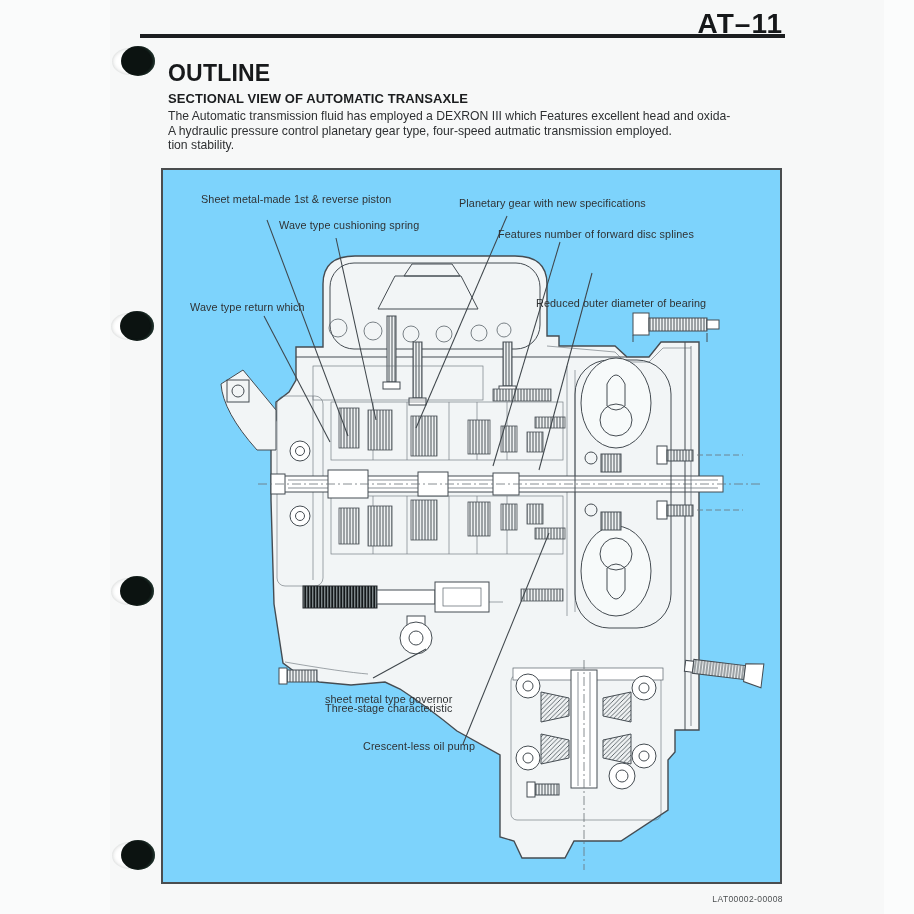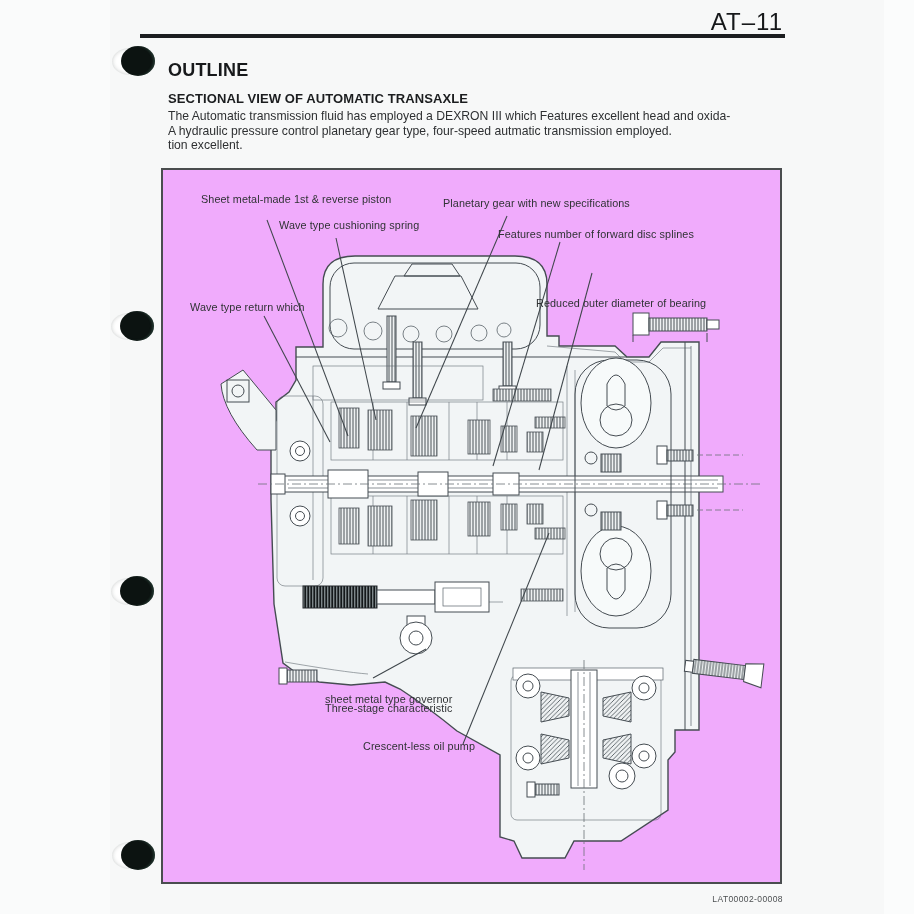--- a/index.html
+++ b/index.html
@@ -8,39 +8,39 @@
     background:#f7f8f8;
     font-family:"Liberation Sans","DejaVu Sans",sans-serif;
     color:#222;
   }
   .page-edge{position:absolute;left:0;top:0;width:110px;height:914px;background:#fafbfb;}
   .right-edge{position:absolute;right:0;top:0;width:30px;height:914px;background:#fbfcfc;}
 
   
   .page-code{
     position:absolute;top:8px;left:620px;width:163px;text-align:right;
-    font-size:24px;font-weight:400;letter-spacing:1px;color:#16181a;
+    font-size:28px;font-weight:700;letter-spacing:1px;color:#16181a;
   }
   .header-rule{position:absolute;left:140px;top:34px;width:645px;height:3.5px;background:#1c1e20;}
 
   
-  .title{position:absolute;left:168px;top:60px;font-size:18px;font-weight:800;letter-spacing:.2px;color:#17191b;}
+  .title{position:absolute;left:168px;top:60px;font-size:23px;font-weight:800;letter-spacing:.2px;color:#17191b;}
   .subtitle{position:absolute;left:168px;top:91px;font-size:13px;font-weight:800;letter-spacing:.1px;color:#1b1d1f;}
   .bodytext{position:absolute;left:168px;top:109px;font-size:12.2px;line-height:14.5px;color:#2e3032;}
   .bodytext div{white-space:nowrap;}
 
   
   .hole{position:absolute;width:46px;height:32px;}
   .hole .halo{position:absolute;left:0;top:2px;width:36px;height:27px;border-radius:50%;background:#ffffff;box-shadow:inset 0 0 4px rgba(40,50,48,.25);}
   .hole .punch{position:absolute;left:9px;top:0;width:34px;height:30px;border-radius:50%;background:#0c1311;box-shadow:inset -2px 0 2px rgba(70,110,95,.35);}
 
   
   .diagram{
     position:absolute;left:161px;top:168px;width:621px;height:716px;
-    background:#f0abfc;border:2px solid #4a4d4f;box-sizing:border-box;
+    background:#7dd3fc;border:2px solid #4a4d4f;box-sizing:border-box;
   }
   .diagram svg{position:absolute;left:0;top:0;}
   .dlabel{
     position:absolute;font-size:10.8px;color:#2f3234;white-space:nowrap;letter-spacing:.1px;
   }
   .footer{
     position:absolute;left:583px;top:894px;width:200px;text-align:right;
     font-size:8.5px;color:#4c4f51;letter-spacing:.4px;
   }
 </style>
@@ -68,21 +68,21 @@
   </div>
 
 <div class="page-code">AT–11</div>
 <div class="header-rule"></div>
 
 <div class="title">OUTLINE</div>
 <div class="subtitle">SECTIONAL VIEW OF AUTOMATIC TRANSAXLE</div>
 <div class="bodytext">
   <div>The Automatic transmission fluid has employed a DEXRON III which Features excellent head and oxida-</div>
   <div>A hydraulic pressure control planetary gear type, four-speed autmatic transmission employed.</div>
-  <div>tion excellent.</div>
+  <div>tion stability.</div>
 </div>
 
 <div class="diagram">
   <svg width="617" height="712" viewBox="0 0 617 712">
     <defs>
       <pattern id="hv" width="3" height="3" patternUnits="userSpaceOnUse">
         <rect width="3" height="3" fill="#eef1f2"></rect>
           <line x1="1" y1="0" x2="1" y2="3" stroke="#4a5257" stroke-width="1"></line>
       </pattern>
       <pattern id="hd" width="4.5" height="4.5" patternUnits="userSpaceOnUse">
@@ -281,21 +281,21 @@
         <line x1="397" y1="72" x2="330" y2="296"></line>
         <line x1="429" y1="103" x2="376" y2="300"></line>
         <line x1="210" y1="508" x2="263" y2="479"></line>
         <line x1="300" y1="574" x2="386" y2="363"></line>
       </g>
     </g>
   </svg>
 
   <div class="dlabel" style="left:38px;top:23px;">Sheet metal-made 1st &amp; reverse piston</div>
   <div class="dlabel" style="left:116px;top:49px;">Wave type cushioning spring</div>
-  <div class="dlabel" style="left:280px;top:27px;">Planetary gear with new specifications</div>
+  <div class="dlabel" style="left:296px;top:27px;">Planetary gear with new specifications</div>
   <div class="dlabel" style="left:335px;top:58px;">Features number of forward disc splines</div>
   <div class="dlabel" style="left:373px;top:87px;margin-top:40px;">Reduced outer diameter of bearing</div>
   <div class="dlabel" style="left:27px;top:131px;">Wave type return which</div>
   <div class="dlabel" style="left:162px;top:532px;">Three-stage characteristic</div>
   <div class="dlabel" style="left:162px;top:523px;">sheet metal type governor</div>
   <div class="dlabel" style="left:200px;top:570px;">Crescent-less oil pump</div>
 </div>
 
 <div class="footer">LAT00002-00008</div>
 

